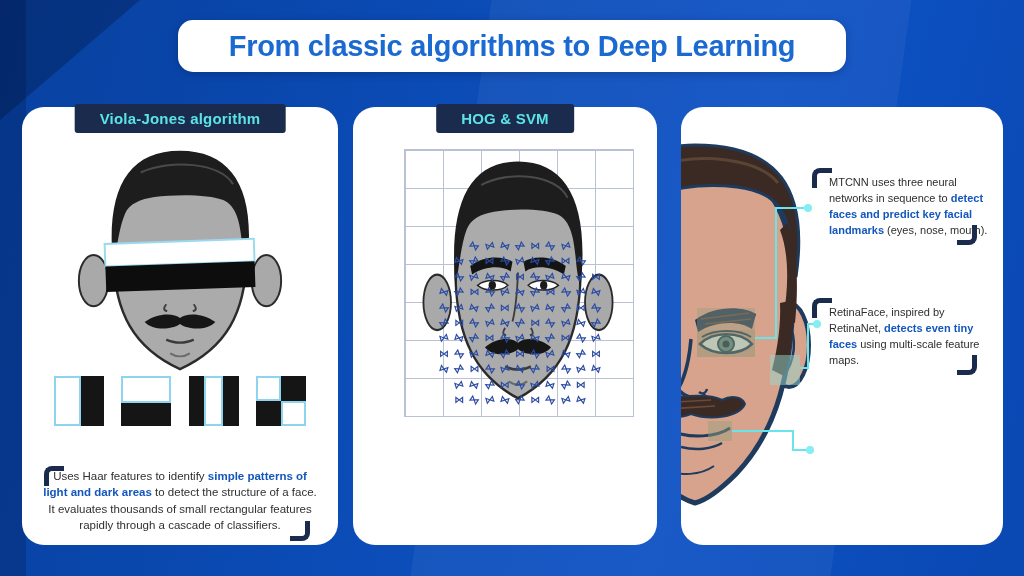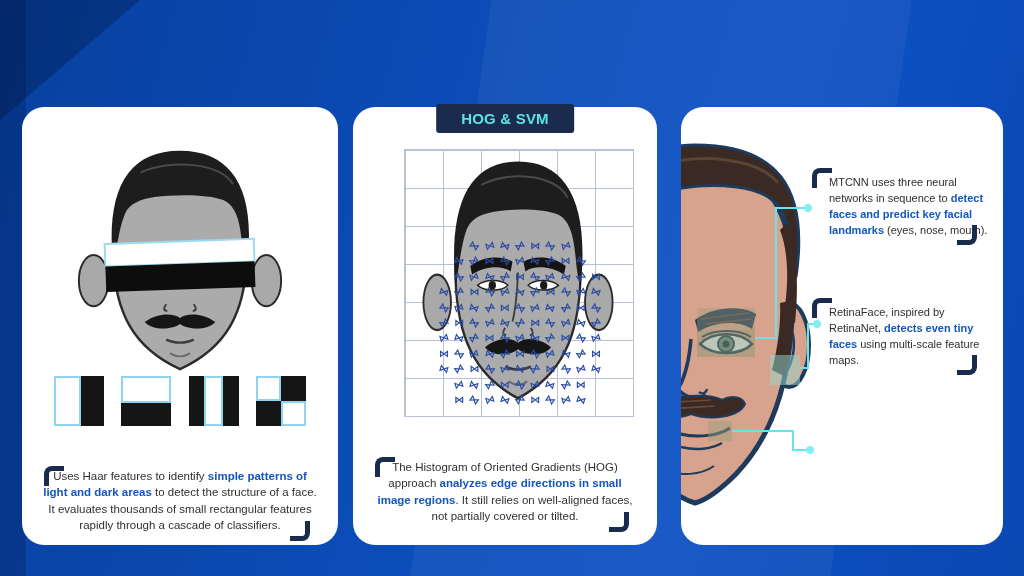--- a/index.html
+++ b/index.html
@@ -59,22 +59,26 @@
   .note1{top:68px;} .note2{top:198px;} .note3{top:318px;}
 </style>
 </head>
 <body>
 
 <div class="stage">
   <div class="bg-band"></div>
   <div class="bg-corner"></div>
   <div class="bg-leftstrip"></div>
 
+  <div class="title-pill">
+    <h1>From classic algorithms to Deep Learning</h1>
+  </div>
 
   <section class="card card1">
+    <div class="card-header">Viola-Jones algorithm</div>
     <div class="card-clip">
 
       <svg class="face1" viewBox="0 0 220 240" preserveAspectRatio="none">
         <ellipse cx="22" cy="140" rx="15" ry="26" fill="#a9a9a9" stroke="#2b2b2b" stroke-width="2"></ellipse>
         <ellipse cx="198" cy="140" rx="15" ry="26" fill="#a9a9a9" stroke="#2b2b2b" stroke-width="2"></ellipse>
         <path d="M110 16 C162 16 180 62 178 118 C176 172 158 208 110 230 C62 208 44 172 42 118 C40 62 58 16 110 16 Z" fill="#ababab" stroke="#2b2b2b" stroke-width="2.5"></path>
         <path d="M110 8 C55 8 34 50 42 126 C46 106 48 86 54 72 C58 62 70 57 84 55 C104 52 140 52 154 58 C168 64 171 82 173 100 C174 110 176 120 178 126 C188 50 165 8 110 8 Z" fill="#1d1d1d"></path>
         <path d="M70 30 C100 16 152 20 164 42" fill="none" stroke="#4a4a4a" stroke-width="2"></path>
         <g transform="rotate(-2 110 124)">
           <rect x="34" y="100" width="152" height="23" fill="#ffffff" stroke="#9bd9ee" stroke-width="2"></rect>
@@ -249,25 +253,20 @@
           <span class="hog-arrow" style="left: 34.4px; top: 156px; transform: rotate(34deg);">⋈</span>
           <span class="hog-arrow" style="left: 49.6px; top: 156px; transform: rotate(-17deg);">⋈</span>
           <span class="hog-arrow" style="left: 64.8px; top: 156px; transform: rotate(17deg);">⋈</span>
           <span class="hog-arrow" style="left: 80px; top: 156px; transform: rotate(-34deg);">⋈</span>
           <span class="hog-arrow" style="left: 95.2px; top: 156px; transform: rotate(0deg);">⋈</span>
           <span class="hog-arrow" style="left: 110.4px; top: 156px; transform: rotate(34deg);">⋈</span>
           <span class="hog-arrow" style="left: 125.6px; top: 156px; transform: rotate(-17deg);">⋈</span>
           <span class="hog-arrow" style="left: 140.8px; top: 156px; transform: rotate(17deg);">⋈</span>
         </div>
 
-      <div class="quote quote-c2">
-        <span class="qb qb-tl"></span>
-        <p style="margin:0"><span>The Histogram of Oriented Gradients (HOG) approach </span><span class="hl">analyzes edge directions in small image regions</span><span>. It still relies on well-aligned faces, not partially covered or tilted.</span></p>
-        <span class="qb qb-br"></span>
-      </div>
     </div>
   </section>
 
   <section class="card card3">
     <div class="card-clip">
 
       <svg class="face3" viewBox="0 0 250 438">
 
         <ellipse cx="108" cy="238" rx="20" ry="42" fill="#d7a38d" stroke="#1e3a5c" stroke-width="4"></ellipse>
         <path d="M104 214 C115 222 116 246 106 264" fill="none" stroke="#1e3a5c" stroke-width="2.5"></path>

